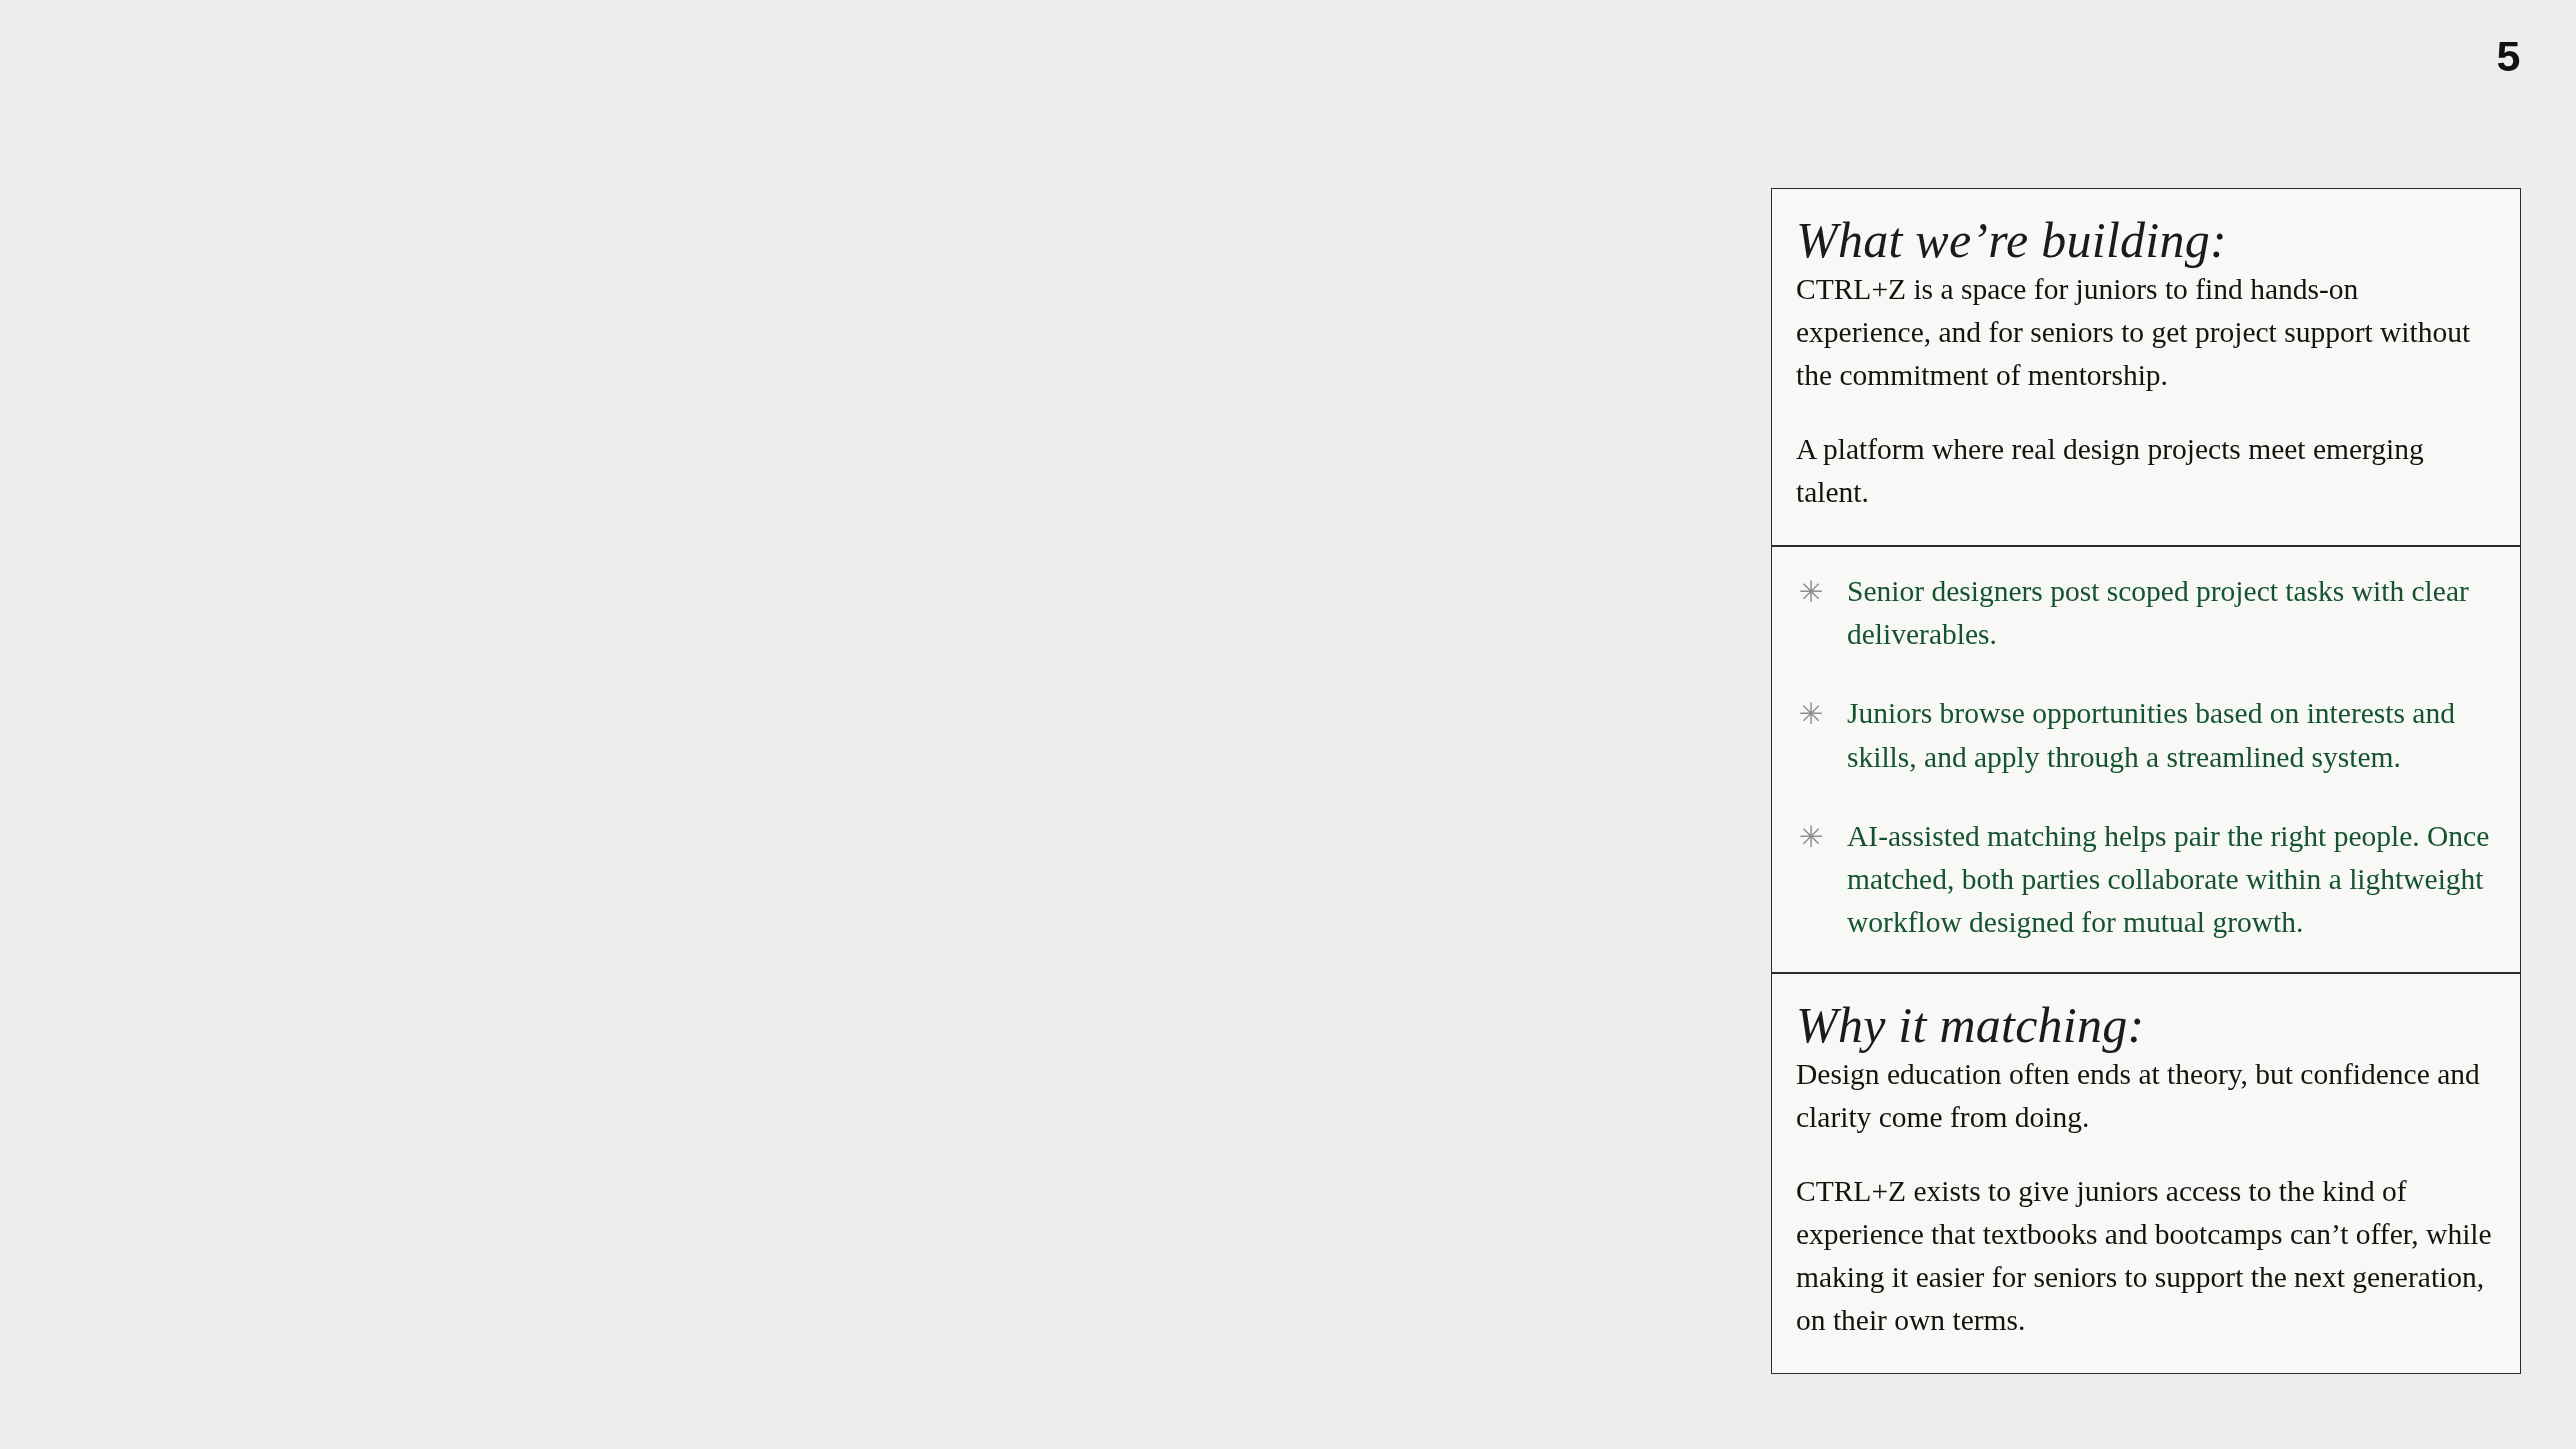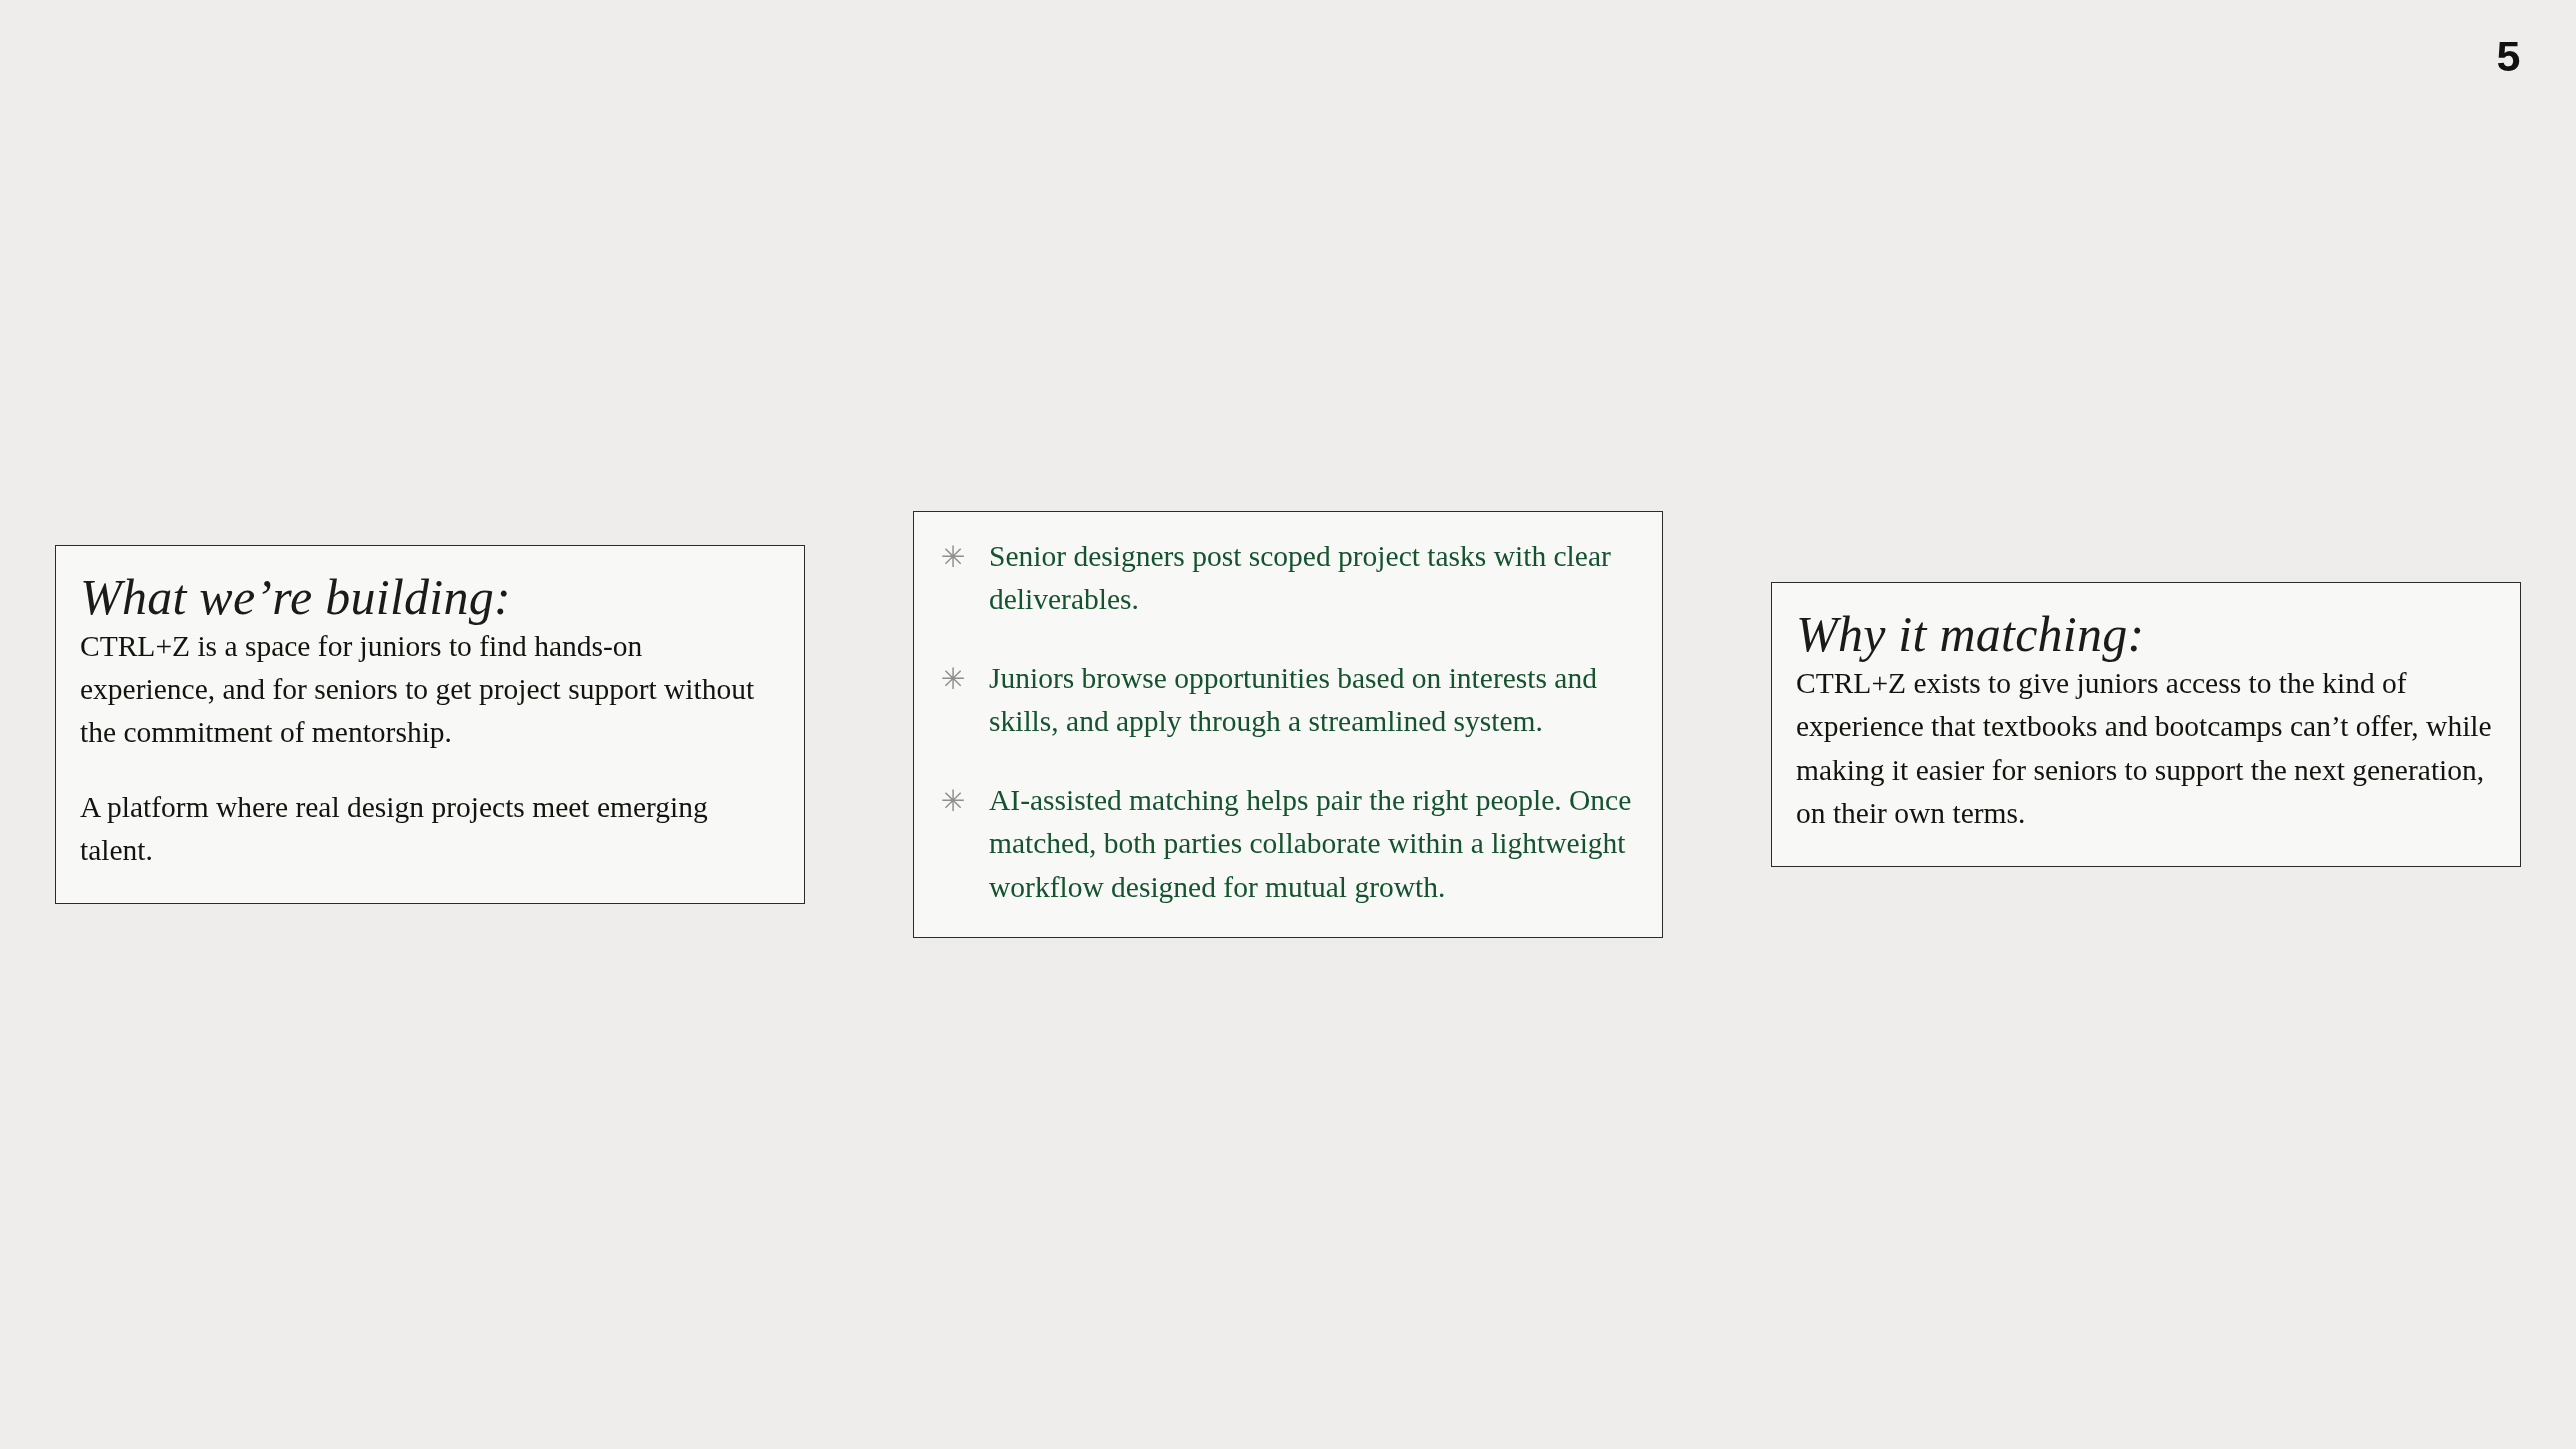--- a/index.html
+++ b/index.html
@@ -30,22 +30,23 @@
   }
 
   
   .cards {
     position: absolute;
     left: 55px;
     top: 188px;
     width: 2466px;
     height: 1073px;
     display: flex;
+    flex-direction: column;
     justify-content: space-between;
-    align-items: center;
+    align-items: flex-end;
   }
 
   .card {
     width: 750px;
     box-sizing: border-box;
     background: #f8f8f7;
     border: 1.3px solid #2b2b2b;
     padding: 23px 24px 27px 24px;
     display: flex;
     flex-direction: column;
@@ -146,18 +147,19 @@
           <span class="bullet-marker">✳</span>
           <span class="bullet-text">AI-assisted matching helps pair the right people. Once matched, both parties collaborate within a lightweight workflow designed for mutual growth.</span>
         </li>
       </ul>
     </div>
   </section>
 
   <section class="card card--why">
     <h2 class="card-title">Why it matching:</h2>
     <div class="card-body">
+      <p>Design education often ends at theory, but confidence and clarity come from doing.</p>
       <p>CTRL+Z exists to give juniors access to the kind of experience that textbooks and bootcamps can’t offer, while making it easier for seniors to support the next generation, on their own terms.</p>
     </div>
   </section>
 
 </div>
 
 
 </body></html>

